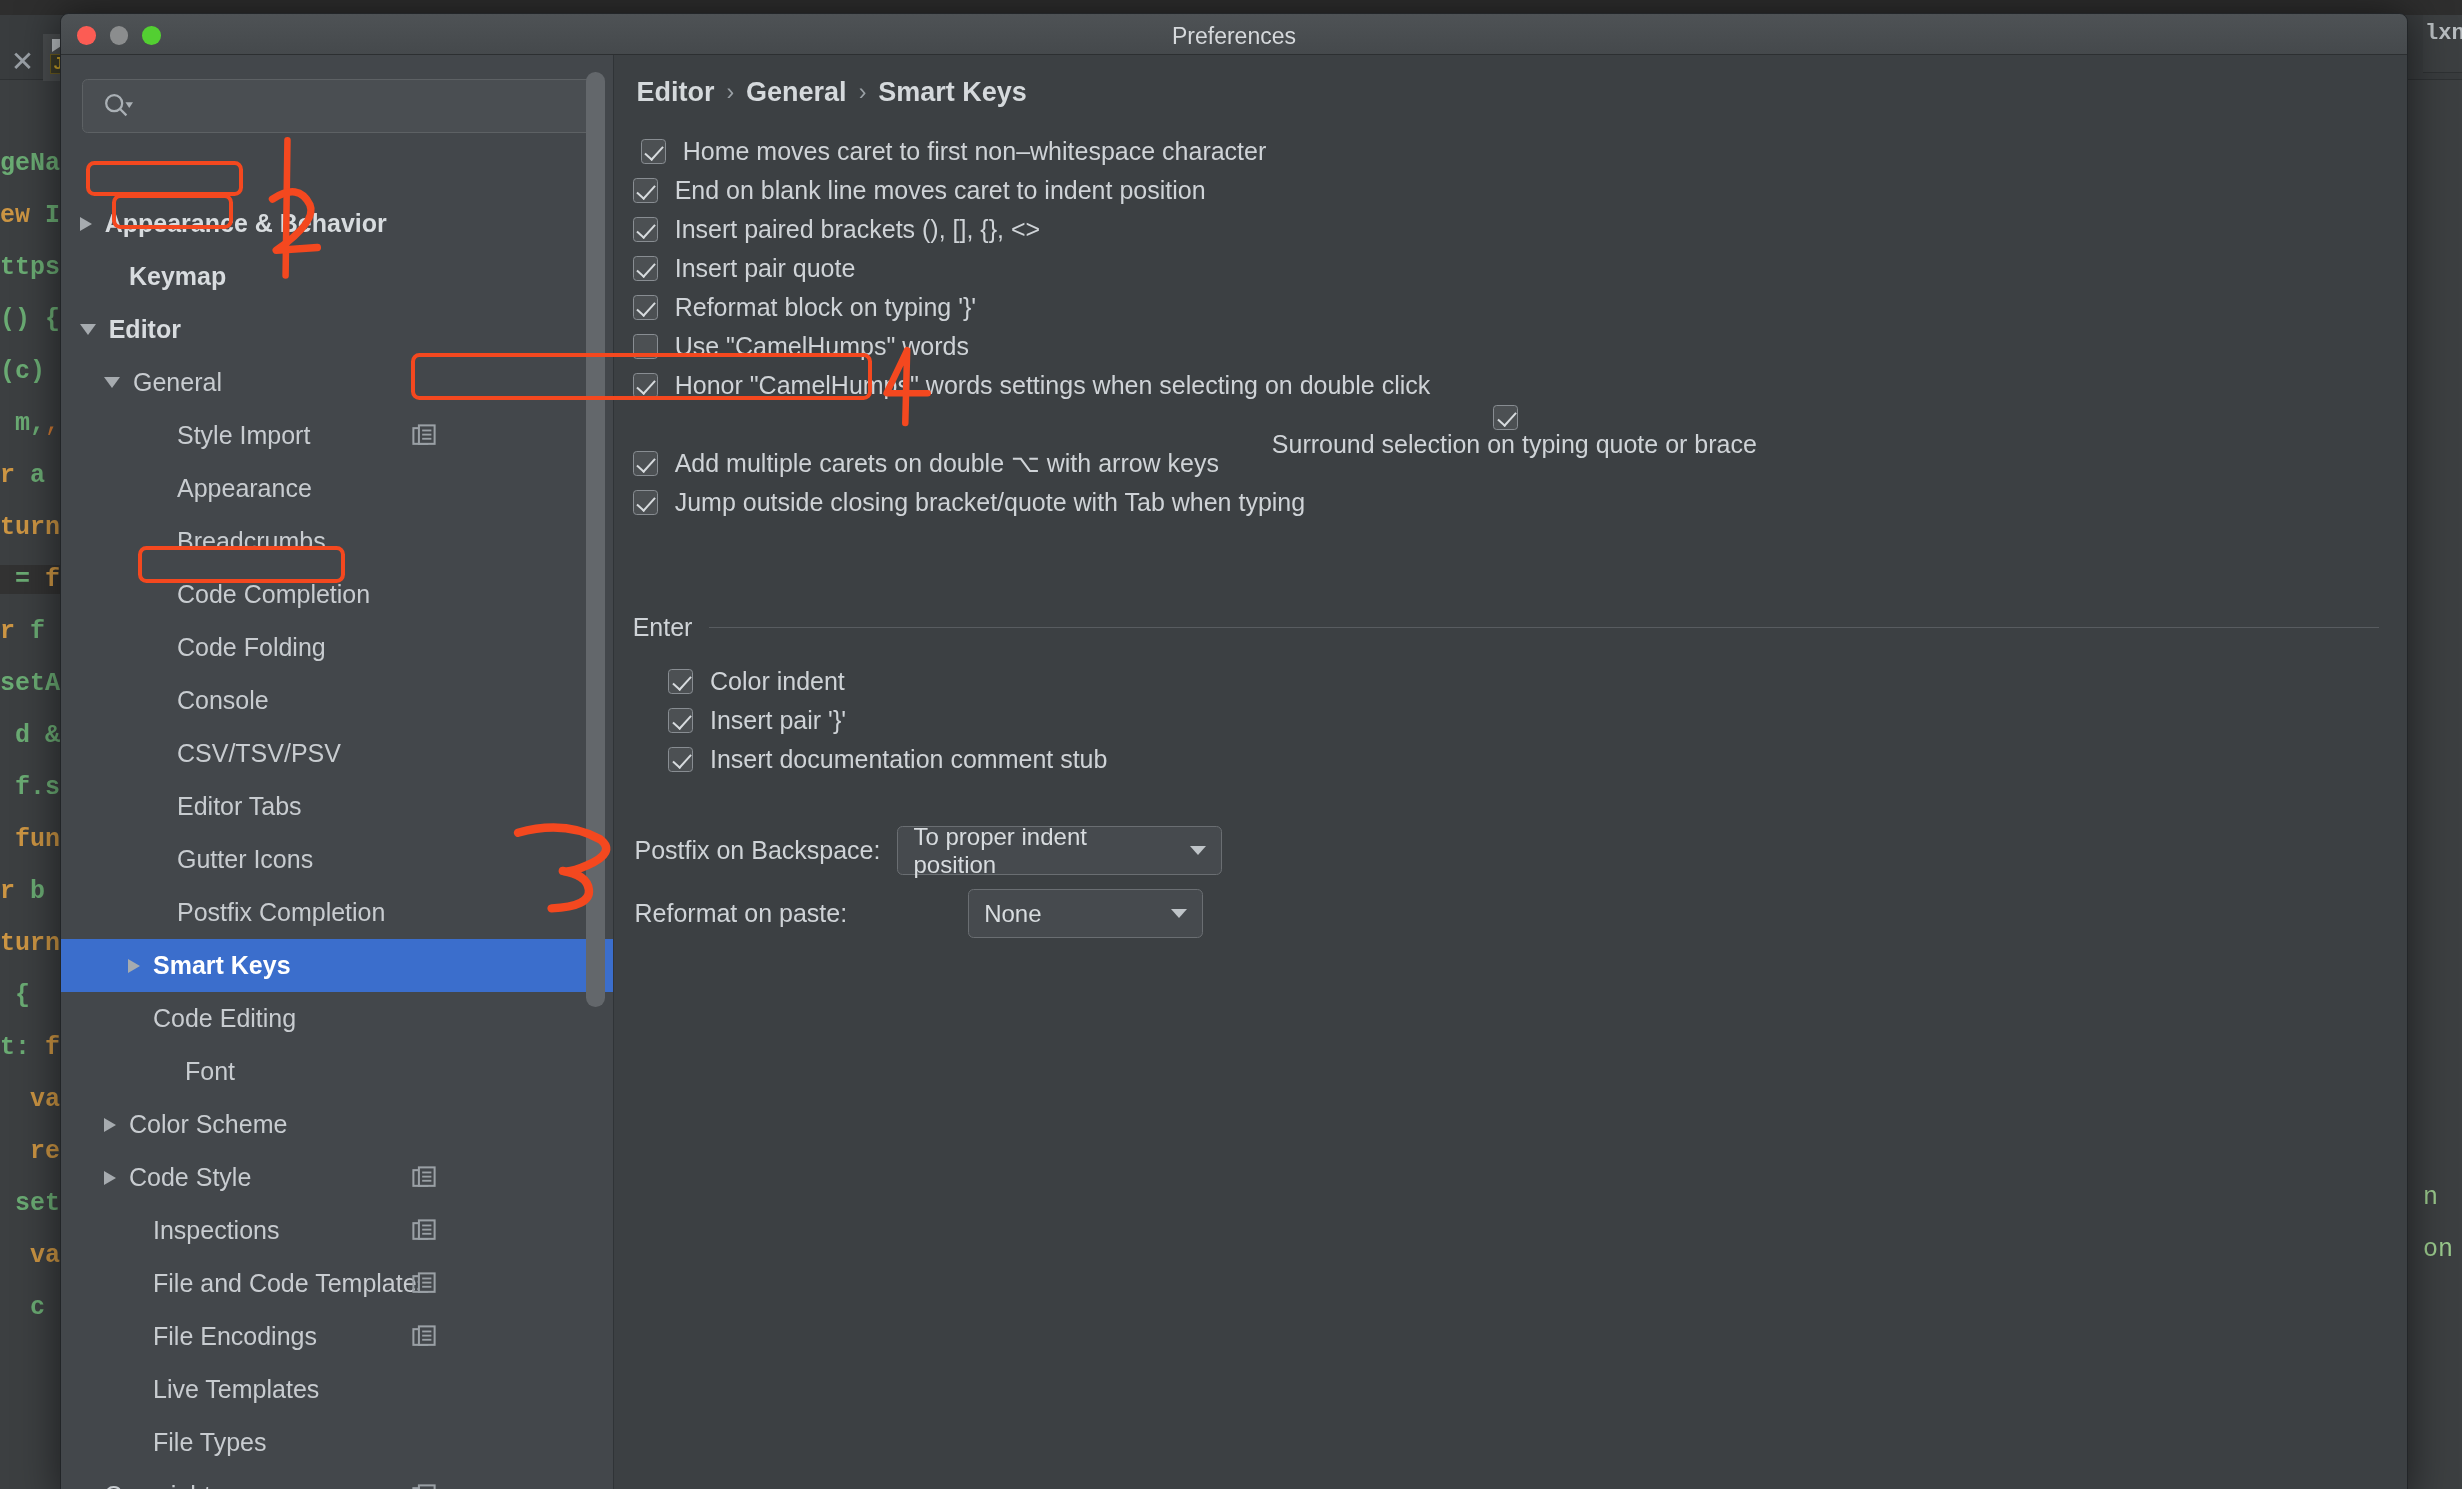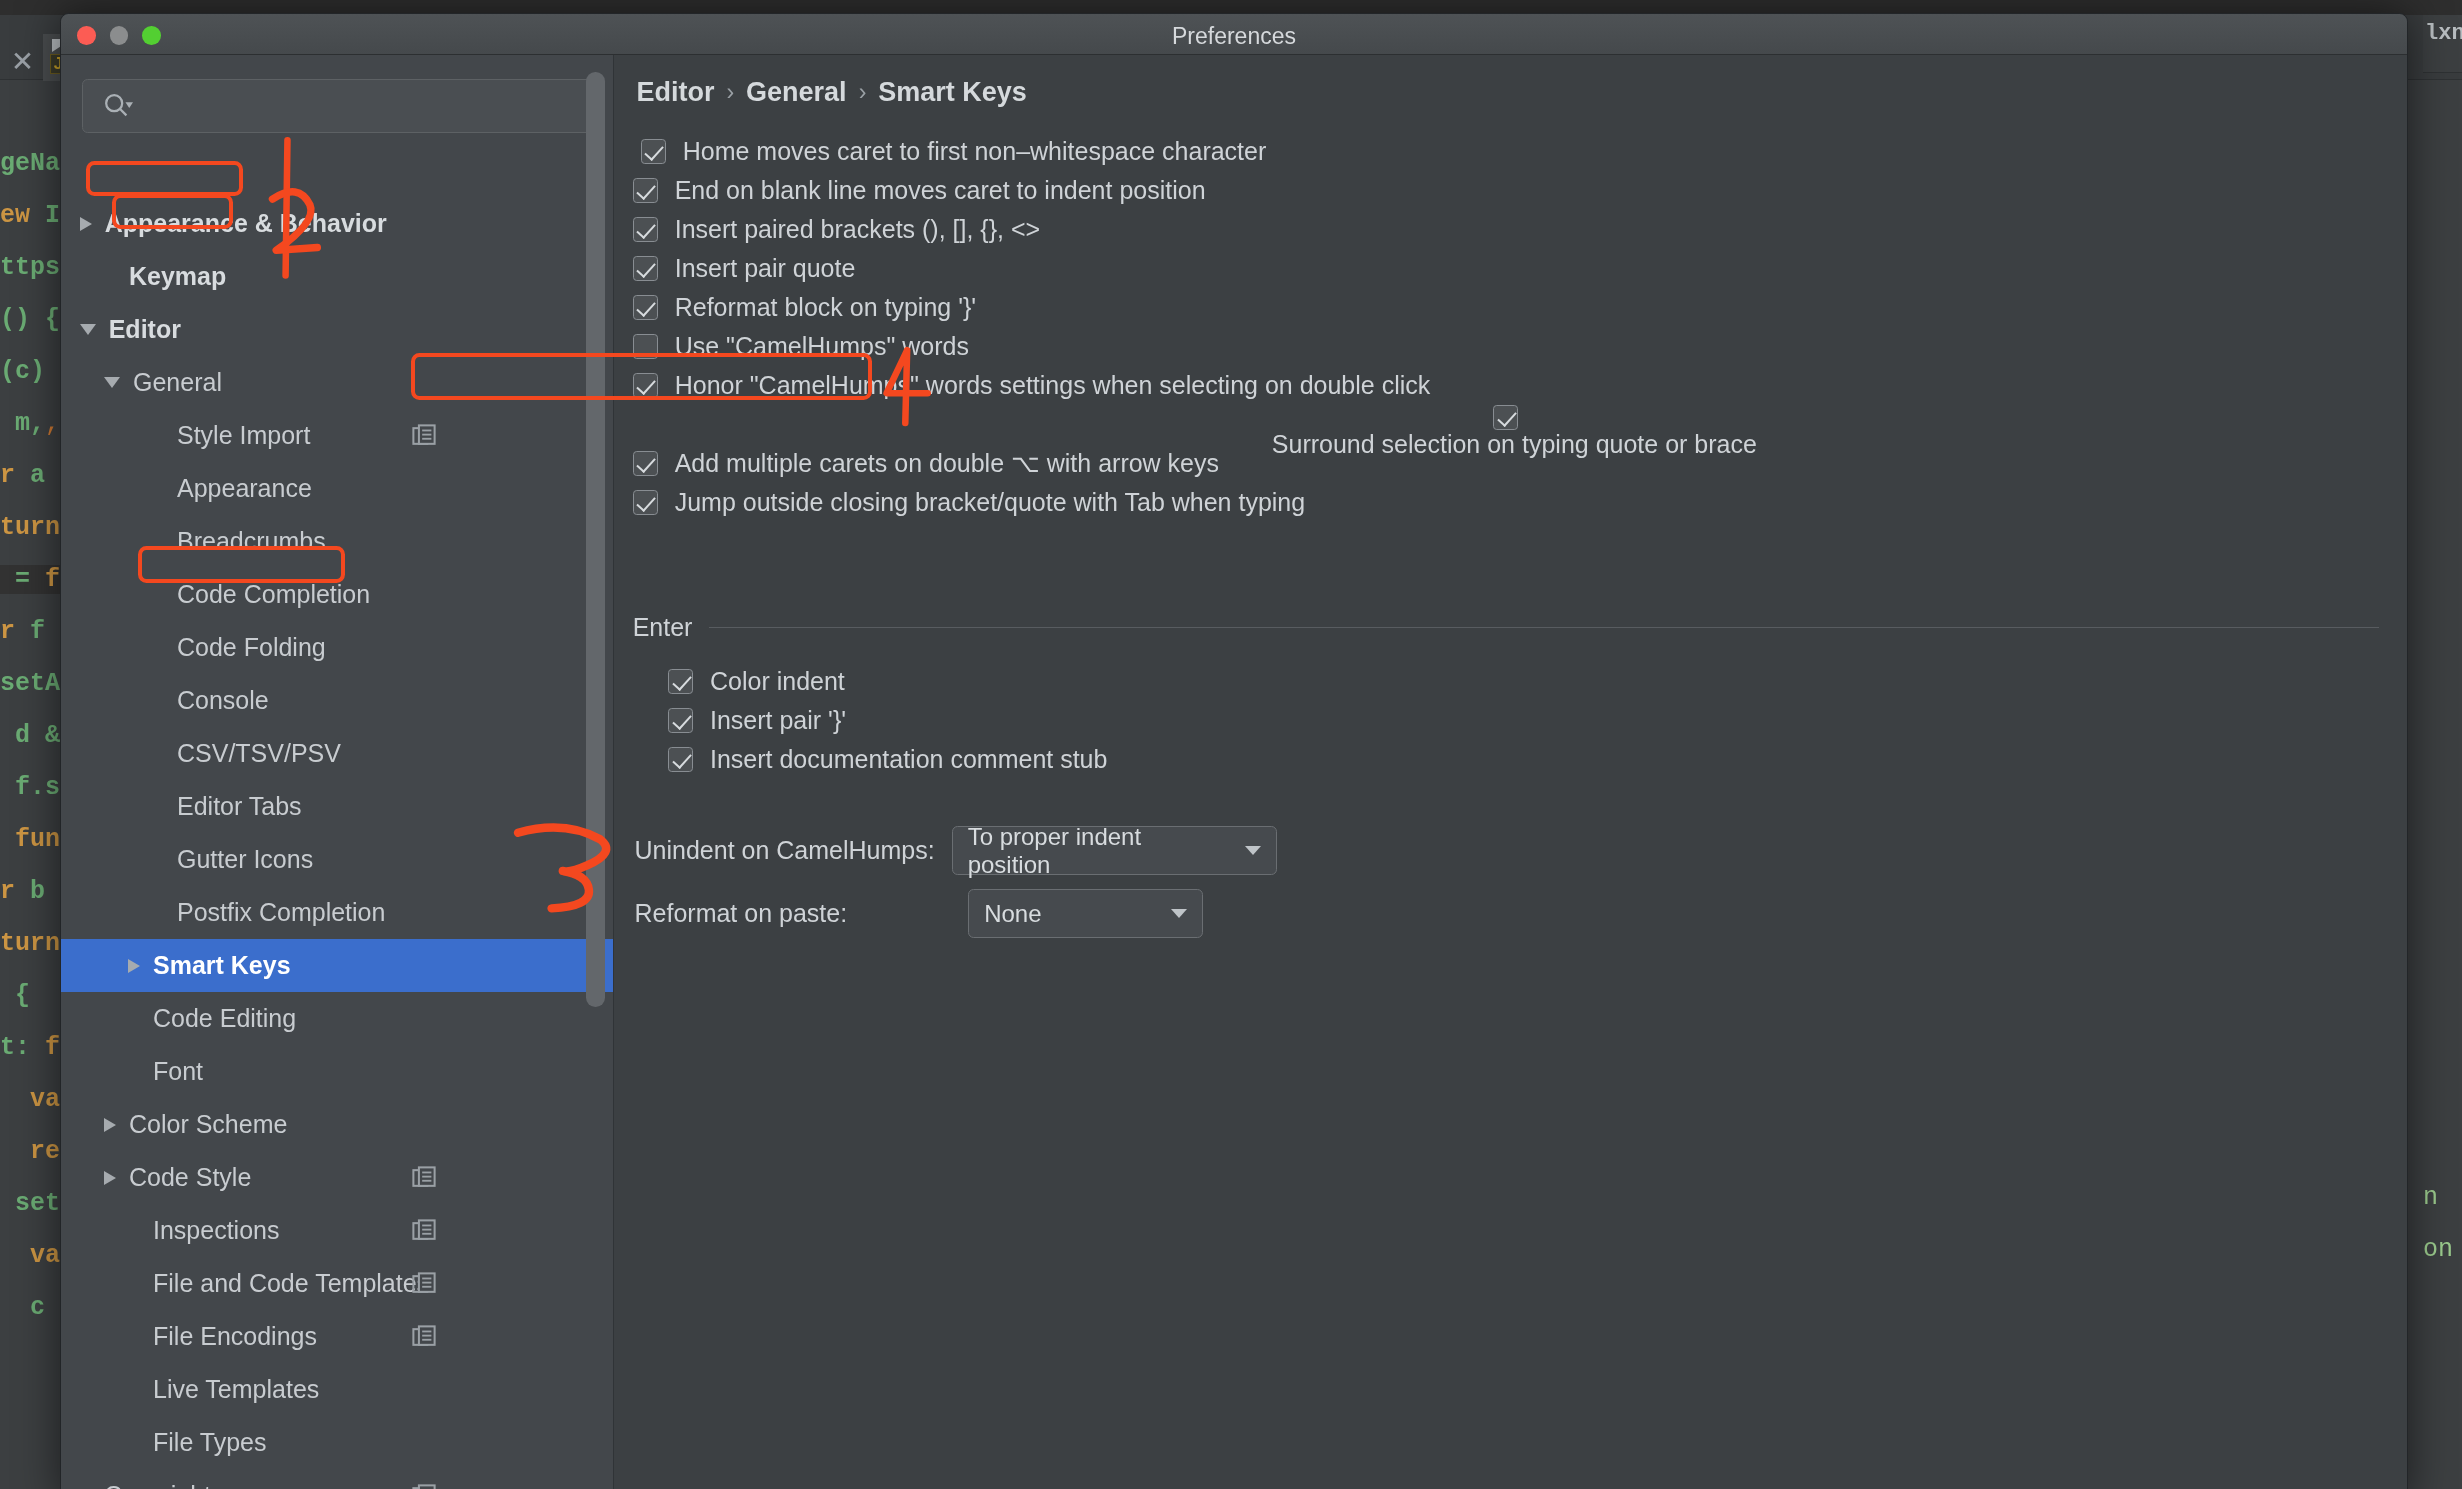--- a/index.html
+++ b/index.html
@@ -324,21 +324,21 @@
             <span>Postfix Completion</span>
           </div>
           <div class="tnode bold sel" style="padding-left: 67px;">
             <span class="arrow "></span>
             <span>Smart Keys</span>
           </div>
           <div class="tnode" style="padding-left: 67px;">
             <span class="arrow none"></span>
             <span>Code Editing</span>
           </div>
-          <div class="tnode" style="padding-left: 67px;">
+          <div class="tnode" style="padding-left: 67px; margin-left: 32px;">
             <span class="arrow none"></span>
             <span>Font</span>
           </div>
           <div class="tnode" style="padding-left: 43px;">
             <span class="arrow "></span>
             <span>Color Scheme</span>
           </div>
           <div class="tnode" style="padding-left: 43px;">
             <span class="arrow "></span>
             <span>Code Style</span>
@@ -472,21 +472,21 @@
             <span class="cb on"></span>
             <span class="opt-label">Insert pair '}'</span>
           </div>
           <div class="opt" style="height: 39px;">
             <span class="cb on"></span>
             <span class="opt-label">Insert documentation comment stub</span>
           </div>
         </div>
 
       <div class="fieldrow" style="top:771px;left:20.5px;">
-        <span class="fieldlabel">Unindent on CamelHumps:</span>
+        <span class="fieldlabel">Postfix on Backspace:</span>
         <span class="combo" style="margin-left:17px;width:325px;">
           <span>To proper indent position</span>
           <span class="caret"></span>
         </span>
       </div>
 
       <div class="fieldrow" style="top:834px;left:20.5px;">
         <span class="fieldlabel">Reformat on paste:</span>
         <span class="combo" style="margin-left:121px;width:235px;">
           <span>None</span>

